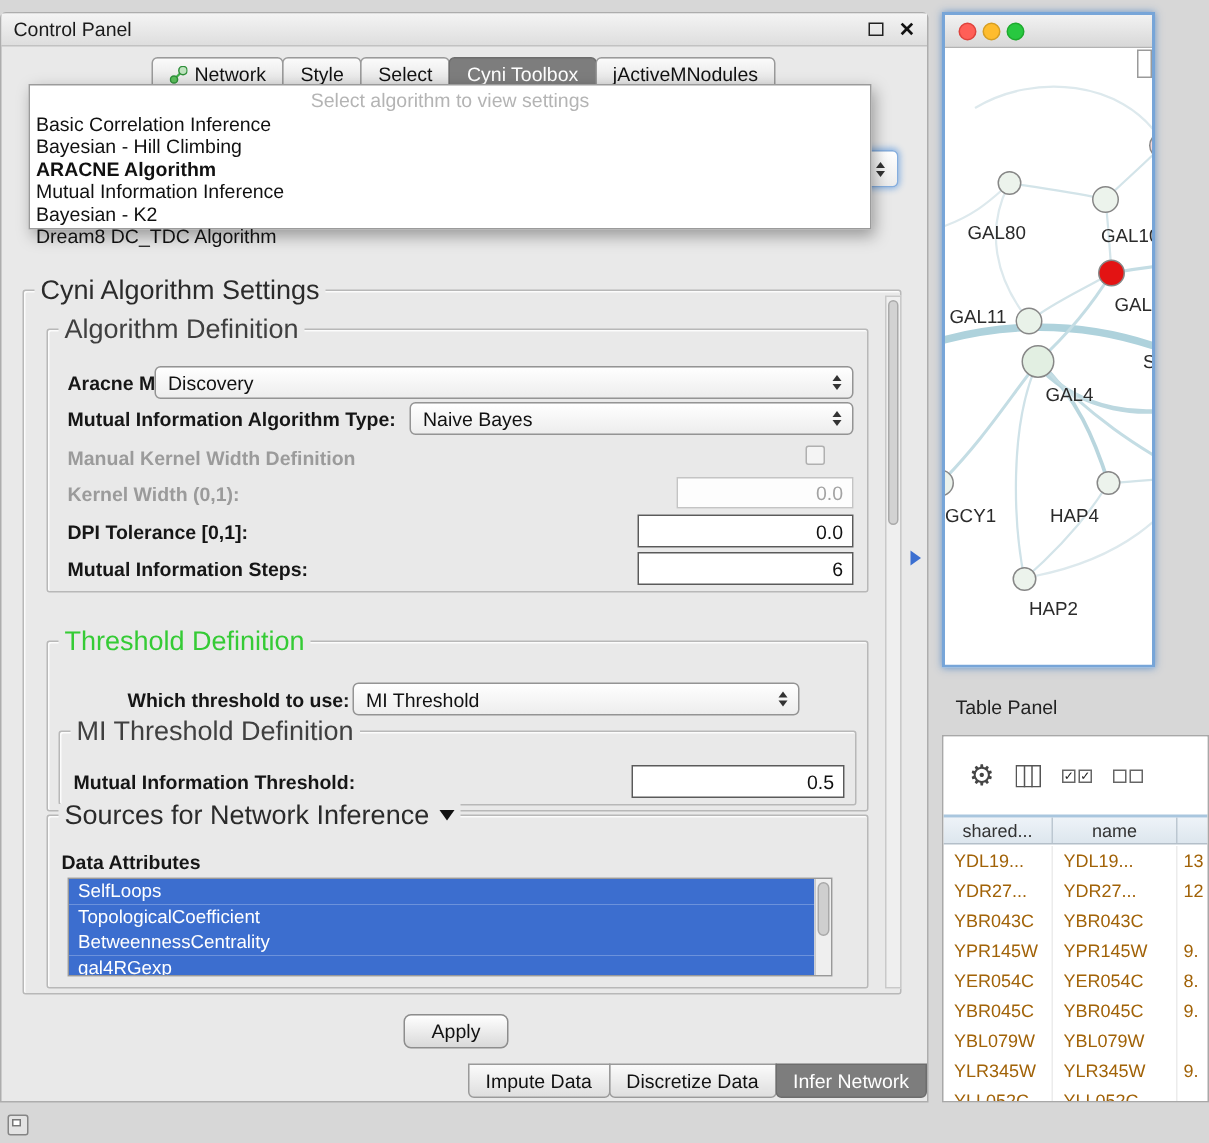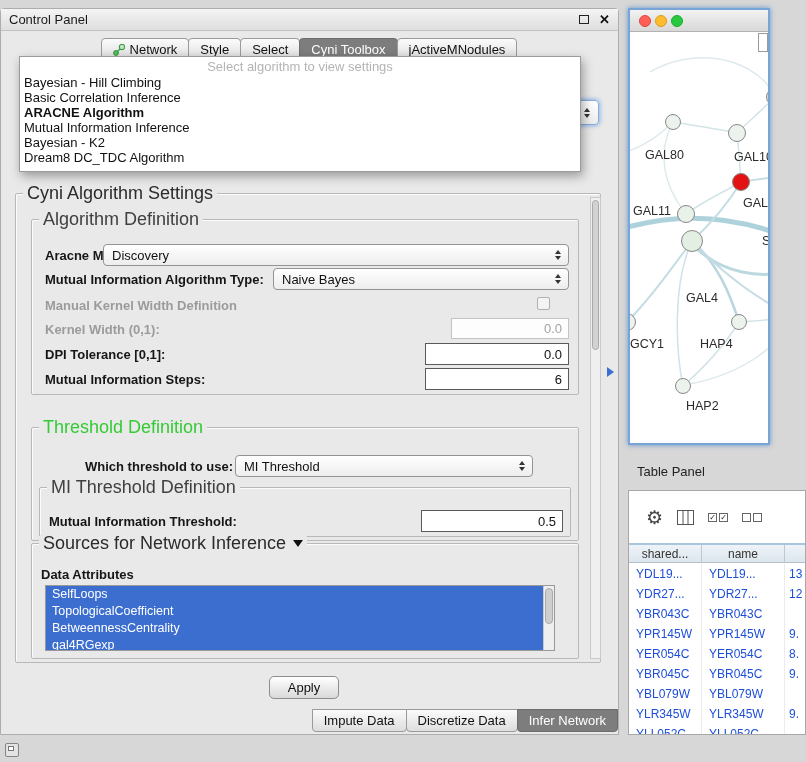--- a/index.html
+++ b/index.html
@@ -20,21 +20,21 @@
   .tab.selected{background:#7d7d7d;color:#fff;border-color:#6d6d6d;}
 
   .tabbar-bottom{position:absolute;left:0;right:0;top:700px;height:23px;display:flex;justify-content:flex-end;}
   .tabbar-bottom .tab{border-radius:0 0 4px 4px;}
 
   
   .hidden-combo{position:absolute;left:565px;top:91px;width:33px;height:25px;background:linear-gradient(#fff,#ececec);
        border:1px solid #86aede;border-radius:4px;box-shadow:0 0 4px 1px #8db4e2;}
 
   
-  .algo-popup{position:absolute;left:18px;top:47px;width:562px;height:116px;background:#fff;border:1px solid #9b9b9b;
+  .algo-popup{position:absolute;left:18px;top:47px;width:562px;height:97px;background:#fff;border:1px solid #9b9b9b;
        box-shadow:2px 4px 10px rgba(0,0,0,.35);z-index:60;padding-top:2px;}
   .algo-placeholder{font-size:13px;color:#b4b4b4;text-align:center;height:16px;line-height:16px;}
   .algo-item{font-size:13px;height:15px;line-height:15px;padding:0 4px;color:#111;white-space:nowrap;}
   .algo-item.bold{font-weight:bold;}
 
   
   .tgroup{position:absolute;border:1px solid #b8b8b8;border-radius:2px;box-shadow:inset 1px 1px 0 rgba(255,255,255,.85);}
   .ttitle{position:absolute;font-size:18px;height:15px;line-height:15px;background:#e9e9e9;padding:0 4px;white-space:nowrap;}
   .t-dark{color:#2b2b2b;} .t-blue{color:#404040;} .t-green{color:#35cb35;}
 
@@ -93,21 +93,21 @@
   .table-window{position:absolute;left:628px;top:490px;width:178px;height:245px;background:#fff;border:1px solid #a8a8a8;overflow:hidden;}
   .table-toolbar{position:absolute;left:0;right:0;top:0;height:52px;display:flex;align-items:center;gap:14px;padding-left:17px;background:#fff;}
   .gear{font-size:19px;color:#454545;line-height:19px;}
   .cbs{display:inline-flex;gap:2px;}
   .cb{width:9px;height:9px;border:1px solid #666;background:#fff;font-size:8px;line-height:7px;display:inline-flex;align-items:center;justify-content:center;color:#222;}
   .tbl-header{position:absolute;left:0;right:0;top:52px;height:20px;background:linear-gradient(#eef3f8,#dde6ee);border-top:2px solid #a9c6de;border-bottom:1px solid #b4bfc9;display:flex;}
   .th{font-size:12px;color:#333;display:flex;align-items:center;justify-content:center;border-right:1px solid #bcc7d1;overflow:hidden;white-space:nowrap;}
   .th:nth-child(1){width:73px;} .th:nth-child(2){width:83px;} .th:nth-child(3){flex:1;border-right:none;}
   .tbl-body{position:absolute;left:0;right:0;top:73px;bottom:0;}
   .tr{display:flex;height:20px;}
-  .td{font-size:12px;color:#1d4ed8;display:flex;align-items:center;padding-left:7px;overflow:hidden;white-space:nowrap;border-right:1px solid #ececec;}
+  .td{font-size:12px;color:#a16207;display:flex;align-items:center;padding-left:7px;overflow:hidden;white-space:nowrap;border-right:1px solid #ececec;}
   .td:nth-child(1){width:73px;} .td:nth-child(2){width:83px;} .td:nth-child(3){flex:1;padding-left:4px;border-right:none;}
 </style>
 </head>
 <body>
 
 <div class="control-panel">
 
   <div class="cp-titlebar">
     <span class="cp-title">Control Panel</span>
     <span class="spacer"></span>
@@ -143,22 +143,22 @@
   <div class="hidden-combo">
     <span class="arrows" style="position:absolute;right:8px;top:50%;transform:translateY(-50%);display:flex;flex-direction:column;gap:2px;">
       <span class="arr-up"></span>
         <span class="arr-dn"></span>
     </span>
   </div>
 
   <div class="algo-popup">
     <div class="algo-placeholder">Select algorithm to view settings</div>
     <div>
+        <div class="algo-item">Basic Correlation Inference</div>
         <div class="algo-item">Bayesian - Hill Climbing</div>
-        <div class="algo-item">Basic Correlation Inference</div>
         <div class="algo-item bold">ARACNE Algorithm</div>
         <div class="algo-item">Mutual Information Inference</div>
         <div class="algo-item">Bayesian - K2</div>
         <div class="algo-item">Dream8 DC_TDC Algorithm</div>
       </div>
   </div>
 
   <div class="tgroup" style="left:14px;top:184px;width:586px;height:470px;"></div>
   <span class="ttitle t-dark" style="left:22px;top:177px;">Cyni Algorithm Settings</span>
 
@@ -308,21 +308,21 @@
       <div class="net-node" style="left: 101px; top: 282px; height: 16px; width: 16px; background: rgb(236, 243, 236);"></div>
       <div class="net-node" style="left: -12px; top: 281px; height: 18px; width: 18px; background: rgb(236, 243, 236);"></div>
       <div class="net-node" style="left: 153px; top: 276px; height: 20px; width: 20px; background: rgb(242, 204, 209);"></div>
       <div class="net-node" style="left: 45px; top: 346px; height: 16px; width: 16px; background: rgb(236, 243, 236);"></div>
       <div class="net-label" style="left: 148px; top: 50px;">GAL</div>
       <div class="net-label" style="left: 15px; top: 116px;">GAL80</div>
       <div class="net-label" style="left: 104px; top: 118px;">GAL10</div>
       <div class="net-label" style="left: 113px; top: 164px;">GAL1</div>
       <div class="net-label" style="left: 3px; top: 172px;">GAL11</div>
       <div class="net-label" style="left: 132px; top: 202px;">SWI4</div>
-      <div class="net-label" style="left: 56px; top: 224px; margin-top: 35px;">GAL4</div>
+      <div class="net-label" style="left: 67px; top: 224px;">GAL4</div>
       <div class="net-label" style="left: 0px; top: 305px;">GCY1</div>
       <div class="net-label" style="left: 70px; top: 305px;">HAP4</div>
       <div class="net-label" style="left: 166px; top: 305px;">Y</div>
       <div class="net-label" style="left: 56px; top: 367px;">HAP2</div>
     </div>
 </div>
 
 <div class="table-panel-title">Table Panel</div>
 
 <div class="table-window">

